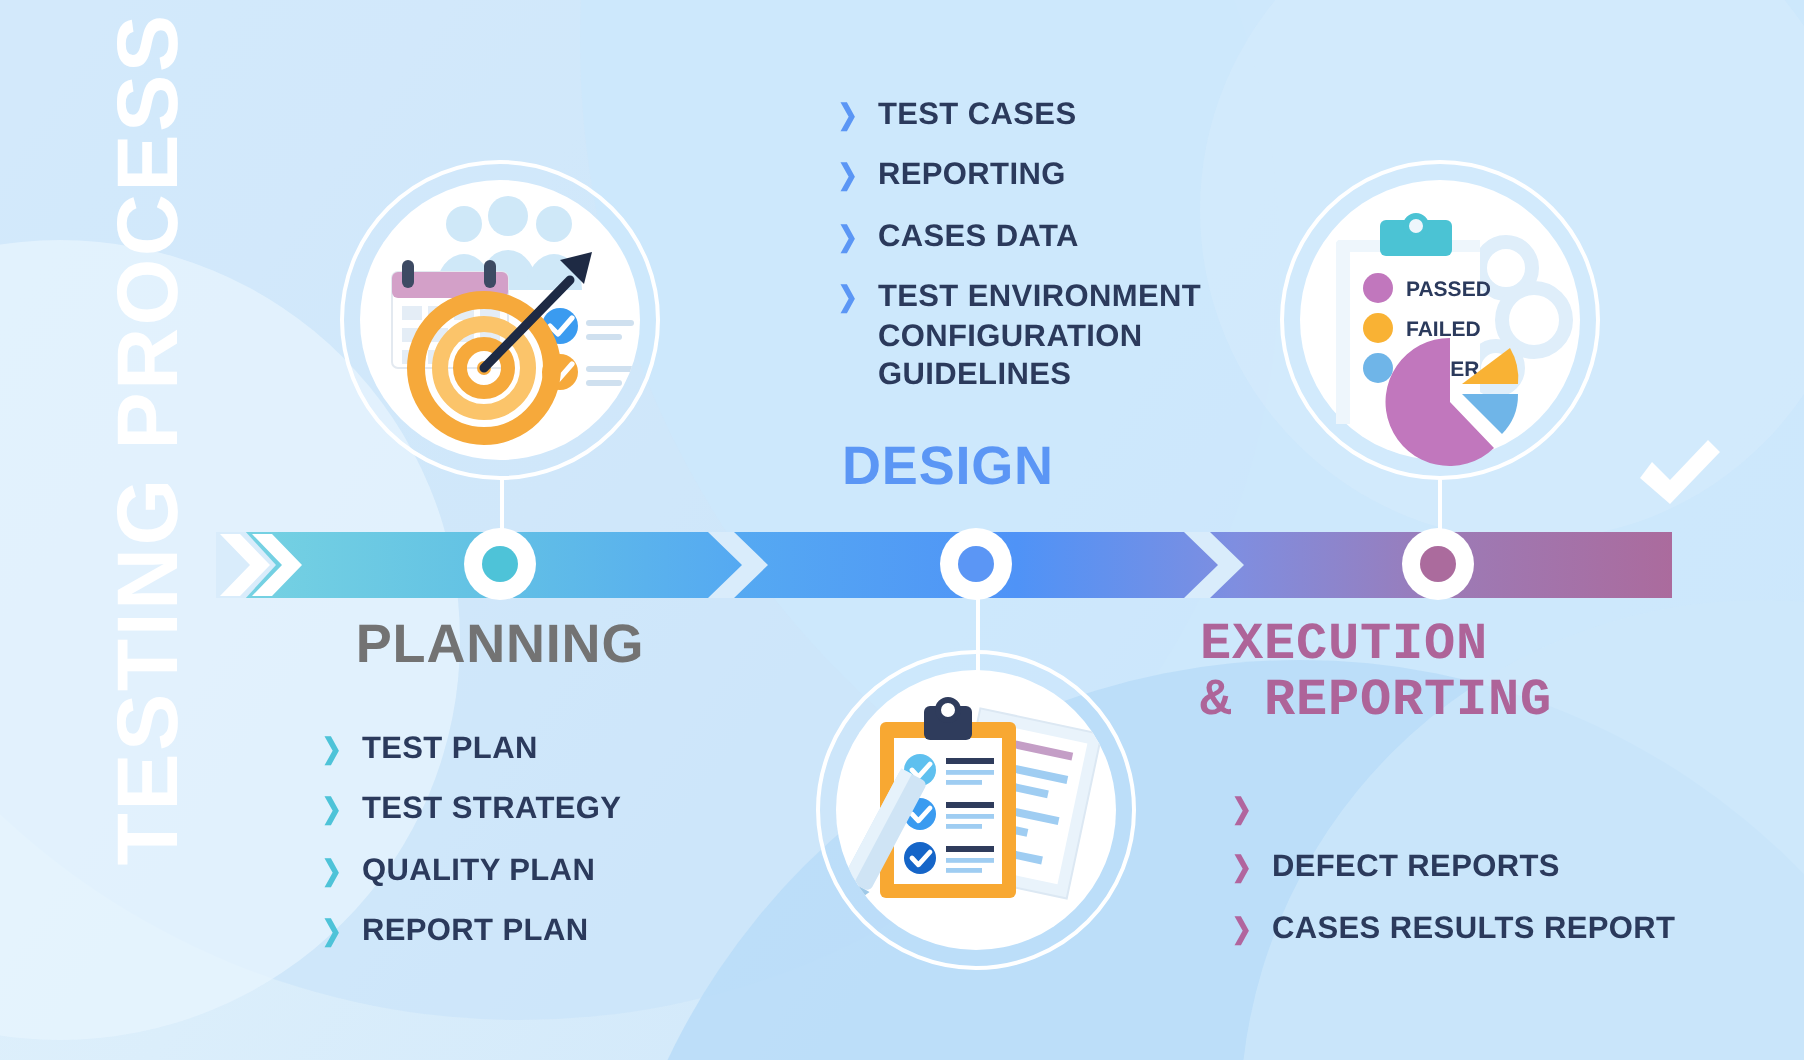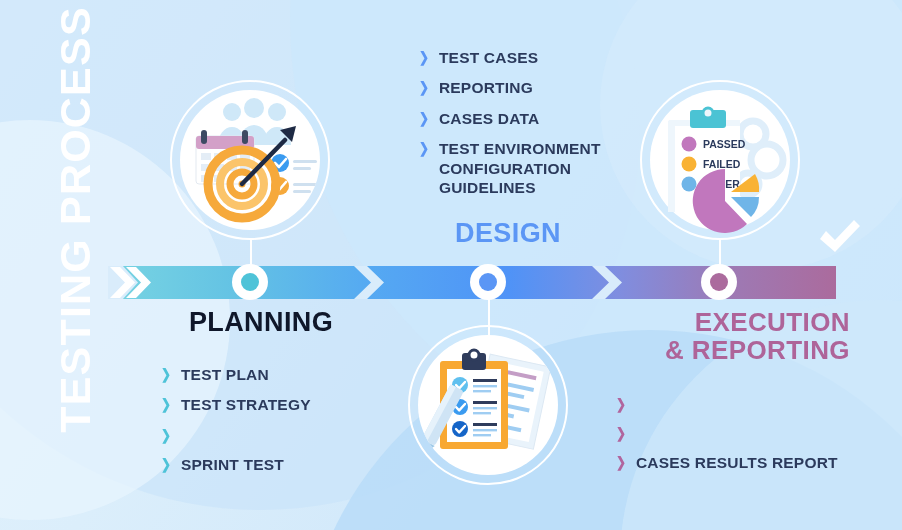--- a/index.html
+++ b/index.html
@@ -134,39 +134,40 @@
 
   
   .heading {
     position: absolute;
     font-weight: bold;
     letter-spacing: .4px;
     line-height: 1.06;
     white-space: pre-line;
   }
   .heading-planning {
-    left: 161px; top: 308px;
+    left: 150px; top: 308px;
     width: 200px;
     text-align: center;
     font-size: 27px;
-    color: #0f172a;
+    color: #737373;
   }
   .heading-design {
-    left: 418px; top: 219px;
+    left: 384px; top: 219px;
     width: 180px;
     text-align: center;
     font-size: 27px;
     color: #5b96f5;
   }
   .heading-execution {
     left: 600px; top: 309px;
     width: 250px;
-    text-align: right;
+    text-align: left;
     font-size: 26px;
     color: #ae6499;
+    font-family: Liberation Mono, monospace;
   }
 
   
   .bullets {
     position: absolute;
     list-style: none;
     margin: 0;
     padding: 0;
   }
   .bullets li {
@@ -431,24 +432,25 @@
     <li>
         <span class="chev">❯</span>
         <span>TEST PLAN</span>
       </li>
     <li>
         <span class="chev">❯</span>
         <span>TEST STRATEGY</span>
       </li>
     <li>
         <span class="chev">❯</span>
-      </li>
-    <li>
-        <span class="chev">❯</span>
-        <span>SPRINT TEST</span>
+        <span>QUALITY PLAN</span>
+      </li>
+    <li>
+        <span class="chev">❯</span>
+        <span>REPORT PLAN</span>
       </li>
   </ul>
 
   <ul class="bullets bullets-design">
     <li>
         <span class="chev">❯</span>
         <span>TEST CASES</span>
       </li>
     <li>
         <span class="chev">❯</span>
@@ -463,20 +465,21 @@
         <span>TEST ENVIRONMENT CONFIGURATION GUIDELINES</span>
       </li>
   </ul>
 
   <ul class="bullets bullets-execution">
     <li>
         <span class="chev">❯</span>
       </li>
     <li>
         <span class="chev">❯</span>
+        <span>DEFECT REPORTS</span>
       </li>
     <li>
         <span class="chev">❯</span>
         <span>CASES RESULTS REPORT</span>
       </li>
   </ul>
 
 </div>
 
 </body></html>

